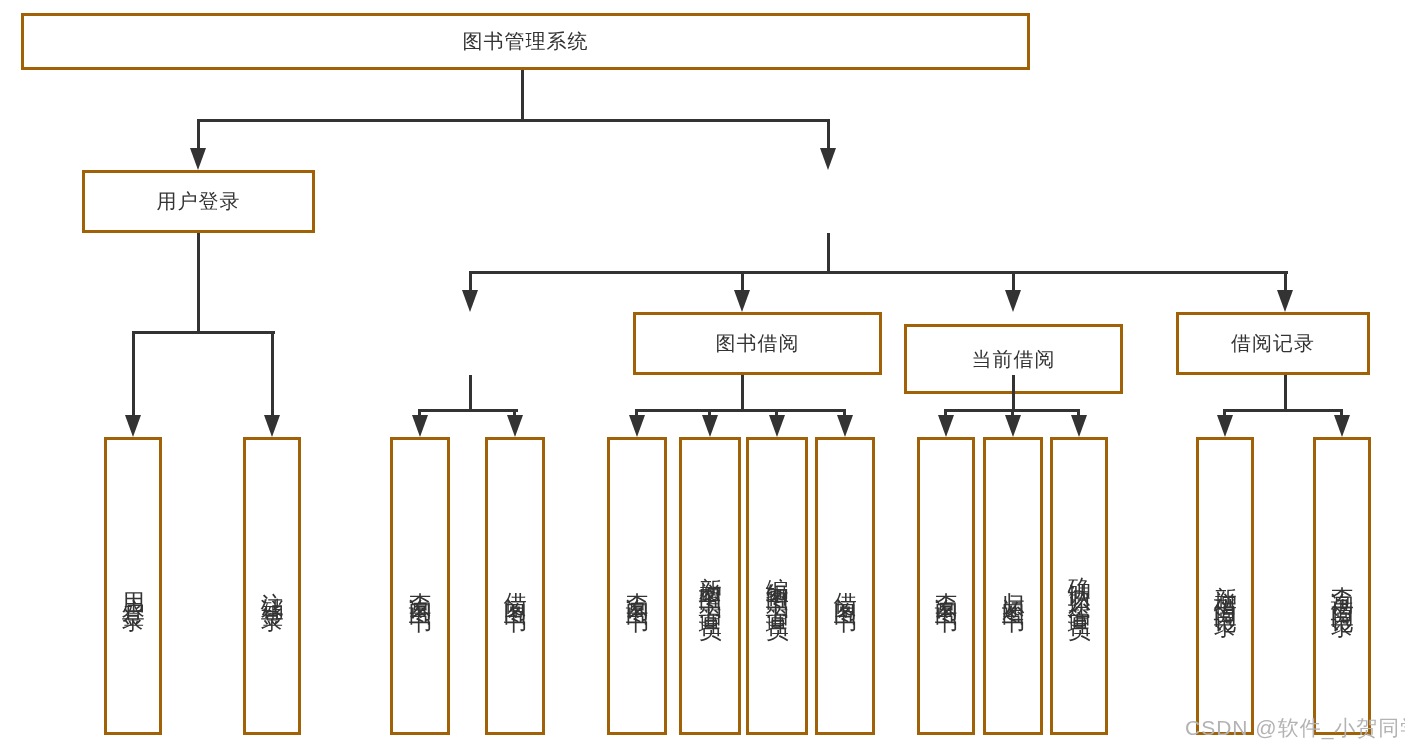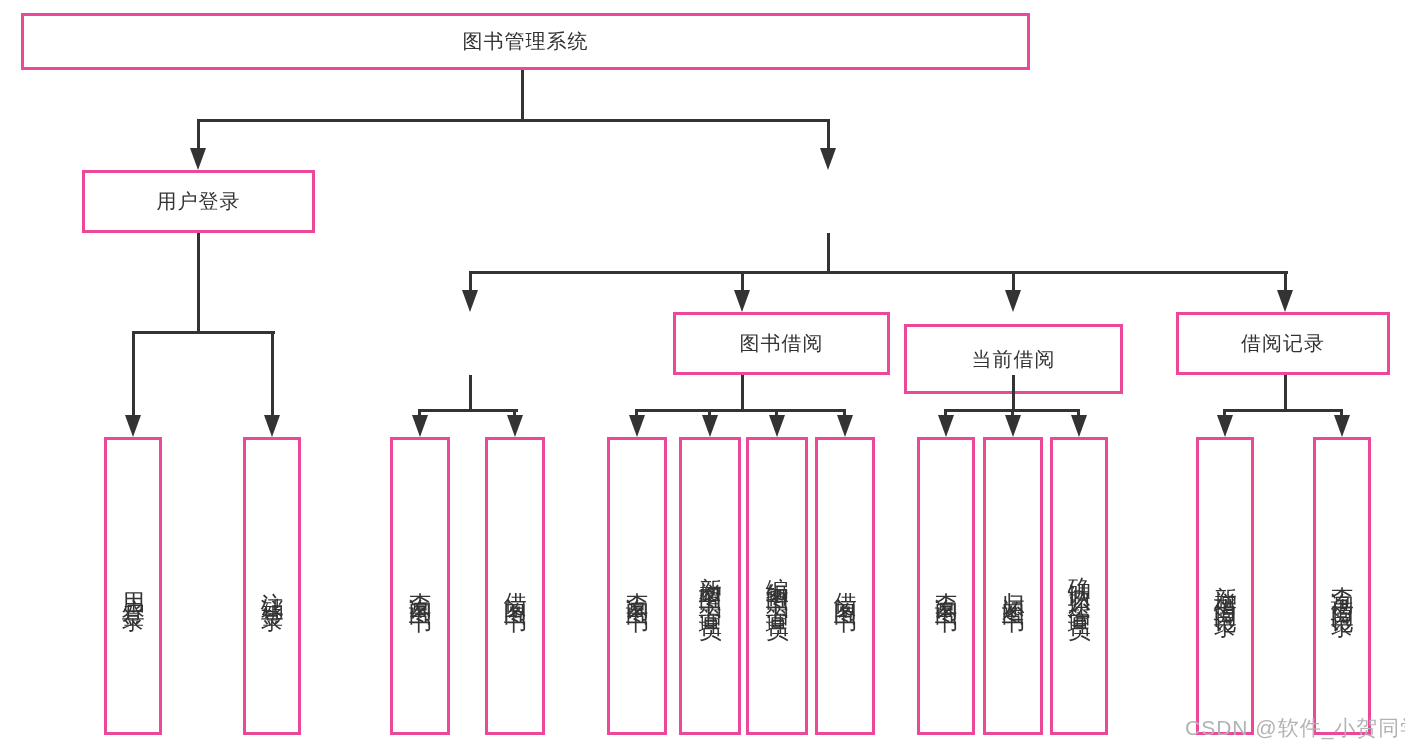--- a/index.html
+++ b/index.html
@@ -1,21 +1,21 @@
 <!DOCTYPE html>
 <html><head>
 <meta charset="utf-8">
 <style>
   html,body{margin:0;padding:0;background:#fff;}
   #stage{
     position:relative;width:1405px;height:747px;background:#fff;overflow:hidden;
     font-family:"Liberation Sans","DejaVu Sans",sans-serif;color:#333;
   }
   .box{
-    position:absolute;box-sizing:border-box;border:3px solid #ec4899;background:#fff;
+    position:absolute;box-sizing:border-box;border:3px solid #a16207;background:#fff;
     display:flex;align-items:center;justify-content:center;
     font-size:20px;color:#333;letter-spacing:1px;
   }
   .vbox{
     writing-mode:vertical-rl;text-orientation:mixed;
     font-size:23px;letter-spacing:6px;line-height:1.1;
   }
   .vl{position:absolute;width:3px;background:#333;}
   .hl{position:absolute;height:3px;background:#333;}
   .ar{
@@ -55,23 +55,23 @@
   <div class="hl" style="left:469px;top:271px;width:819px;"></div>
   <div class="vl" style="left:469px;top:271px;height:21px;"></div>
   <div class="vl" style="left:741px;top:271px;height:21px;"></div>
   <div class="vl" style="left:1012px;top:271px;height:21px;"></div>
   <div class="vl" style="left:1284px;top:271px;height:21px;"></div>
   <div class="ar" style="left:462px;top:290px;"></div>
   <div class="ar" style="left:734px;top:290px;"></div>
   <div class="ar" style="left:1005px;top:290px;"></div>
   <div class="ar" style="left:1277px;top:290px;"></div>
 
-  <div class="box" style="left:633px;top:312px;width:217px;height:63px;margin-left:40px;">图书借阅</div>
+  <div class="box" style="left:633px;top:312px;width:249px;height:63px;">图书借阅</div>
   <div class="box" style="left:904px;top:312px;width:219px;height:70px;margin-top:12px;">当前借阅</div>
-  <div class="box" style="left:1176px;top:312px;width:214px;height:63px;">借阅记录</div>
+  <div class="box" style="left:1176px;top:312px;width:194px;height:63px;">借阅记录</div>
 
   <div class="vl" style="left:469px;top:375px;height:36px;"></div>
   <div class="hl" style="left:418px;top:409px;width:100px;"></div>
   <div class="vl" style="left:418px;top:409px;height:10px;"></div>
   <div class="vl" style="left:513px;top:409px;height:10px;"></div>
   <div class="ar" style="left:412px;top:415px;"></div>
   <div class="ar" style="left:507px;top:415px;"></div>
 
   <div class="vl" style="left:741px;top:375px;height:36px;"></div>
   <div class="hl" style="left:635px;top:409px;width:211px;"></div>

